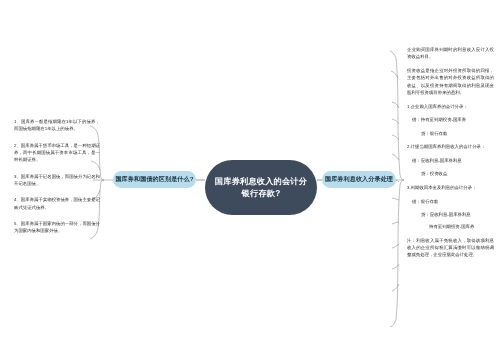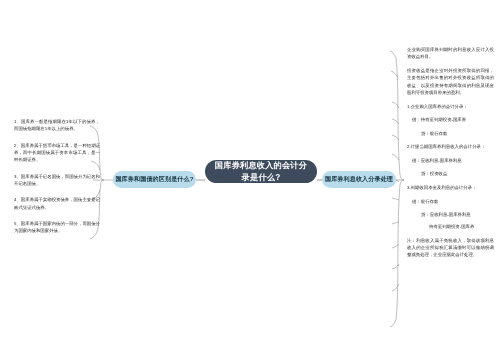--- a/index.html
+++ b/index.html
@@ -46,21 +46,21 @@
     justify-content: center;
     text-align: center;
     line-height: 1.35;
     border-radius: 999px;
   }
 
   .node-root {
     left: 205px;
     top: 160px;
     width: 112px;
-    height: 23px;
+    height: 55px;
     background: #3e4b5c;
     color: #ffffff;
     font-size: 8.2px;
     font-weight: 700;
     padding: 2px 9px;
     letter-spacing: .2px;
   }
   .node-root .txt { display: block; }
 
   .node-branch {
@@ -158,21 +158,21 @@
     <path class="thin" d="M399,222 C397,222 395,223 392,224"></path>
     <path class="thin" d="M399,244 C397,246 395,247 392,248"></path>
     <path class="thin" d="M399,264 C397,267 395,268 392,269"></path>
     <path class="thin" d="M399,284 C397,288 395,290 392,291"></path>
     <path class="thin" d="M396,320 C394,324 393,326 390,327"></path>
   </svg>
 
   <div class="node node-root">
     <div>
       <span class="txt">国库券利息收入的会计分</span>
-      <span class="txt">录是什么?</span>
+      <span class="txt">银行存款?</span>
     </div>
   </div>
 
   <div class="node node-branch node-left">
     <span>国库券和国债的区别是什么?</span>
   </div>
 
   <div class="node node-branch node-right">
     <span>国库券利息收入分录处理</span>
   </div>

